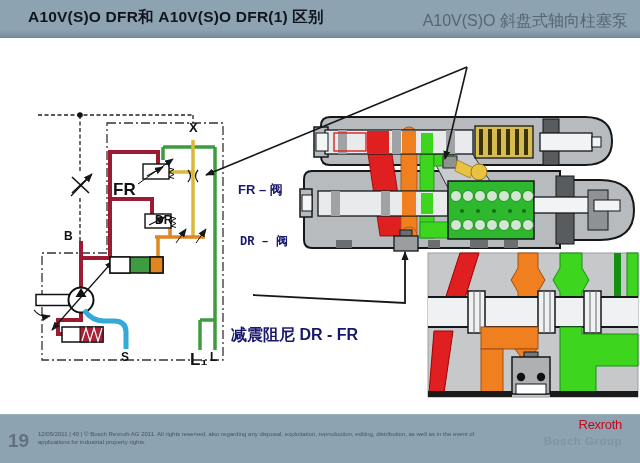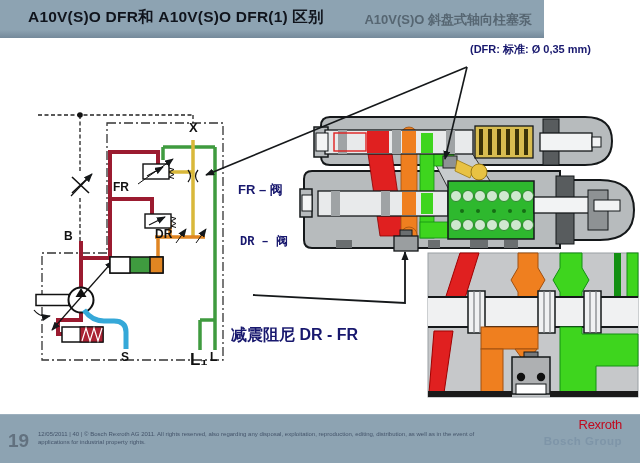--- a/index.html
+++ b/index.html
@@ -2,32 +2,32 @@
 <html><head>
 <meta charset="utf-8">
 <style>
   html,body{margin:0;padding:0;}
   body{
     width:640px;height:463px;position:relative;overflow:hidden;
     background:#ffffff;
     font-family:"Liberation Sans","DejaVu Sans",sans-serif;
   }
   .header{
-    position:absolute;left:0;top:0;width:544px;height:38px;
+    position:absolute;left:0;top:0;width:640px;height:38px;
     background:linear-gradient(180deg,#8da3b2 0%,#8da3b2 78%,#74899a 100%);
     z-index:2;
   }
   .page-title{
     position:absolute;left:28px;top:7px;
     font-size:15.5px;font-weight:bold;color:#10141c;letter-spacing:.2px;
     white-space:nowrap;
   }
   .header-product{
     position:absolute;right:12px;top:11px;
-    font-size:13px;font-weight:bold;color:#566672;white-space:nowrap;
+    font-size:16px;font-weight:normal;color:#566672;white-space:nowrap;
   }
   .slide{position:absolute;left:0;top:38px;width:640px;height:377px;background:#fff;z-index:1;}
   svg.gfx{position:absolute;left:0;top:0;z-index:3;}
   .lbl{position:absolute;z-index:4;white-space:nowrap;}
   .callout{
     position:absolute;left:470px;top:42px;z-index:4;
     font-size:11px;font-weight:bold;color:#18186e;line-height:14px;white-space:nowrap;
   }
   .navy{font-weight:bold;color:#18186e;margin-top:28px;}
   .blk{font-weight:bold;color:#111;}
@@ -263,30 +263,29 @@
   </g>
 
   <g>
     <line x1="467" y1="67" x2="206" y2="175" stroke="#15181a" stroke-width="1.6" marker-end="url(#arr)"></line>
     <line x1="467" y1="67" x2="445" y2="159" stroke="#15181a" stroke-width="1.6" marker-end="url(#arr)"></line>
     <path d="M253 295 L405 303 L405 252" fill="none" stroke="#15181a" stroke-width="1.8" marker-end="url(#arr)"></path>
   </g>
 </svg>
 
 <div class="callout">
-  <div>(DFR: 标准: Ø 0,35 mm)</div>
 </div>
 
 <span class="lbl navy" style="left:238px;top:153px;font-size:13px;">FR – 阀</span>
 <span class="lbl navy" style="left:240px;top:205px;font-size:12px;font-family:Liberation Mono, monospace;">DR – 阀</span>
 <span class="lbl navy" style="left:231px;top:297px;font-size:16px;">减震阻尼 DR - FR</span>
 
 <span class="lbl blk" style="left:189px;top:120px;font-size:13px;">X</span>
-<span class="lbl blk" style="left:113px;top:180px;font-size:12px;">FR</span>
-<span class="lbl blk" style="left:121px;top:227px;font-size:12px;padding-left:34px;">DR</span>
+<span class="lbl blk" style="left:113px;top:180px;font-size:17px;">FR</span>
+<span class="lbl blk" style="left:121px;top:213px;font-size:12px;padding-left:34px;">DR</span>
 <span class="lbl blk" style="left:64px;top:229px;font-size:12px;">B</span>
 <span class="lbl blk" style="left:121px;top:350px;font-size:12px;">S</span>
 <span class="lbl blk" style="left:190px;top:350px;font-size:17px;">L₁</span>
 <span class="lbl blk" style="left:210px;top:350px;font-size:12px;">L</span>
 
 <div class="footer"></div>
 <span class="page-num">19</span>
 <div class="copyright">12/05/2011 | 40 | © Bosch Rexroth AG 2011. All rights reserved, also regarding any disposal, exploitation, reproduction, editing, distribution, as well as in the event of applications for industrial property rights.</div>
 <span class="brand">Rexroth</span>
 <span class="brand-sub">Bosch Group</span>

